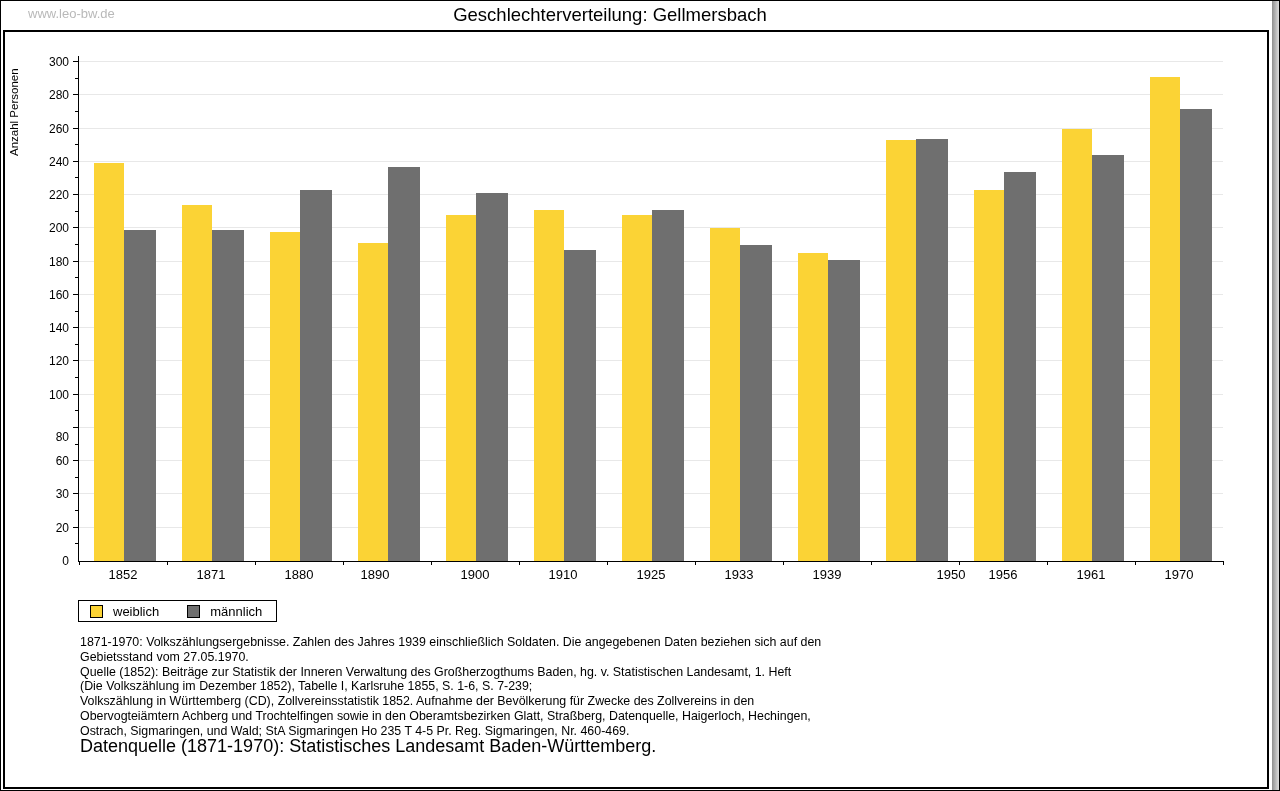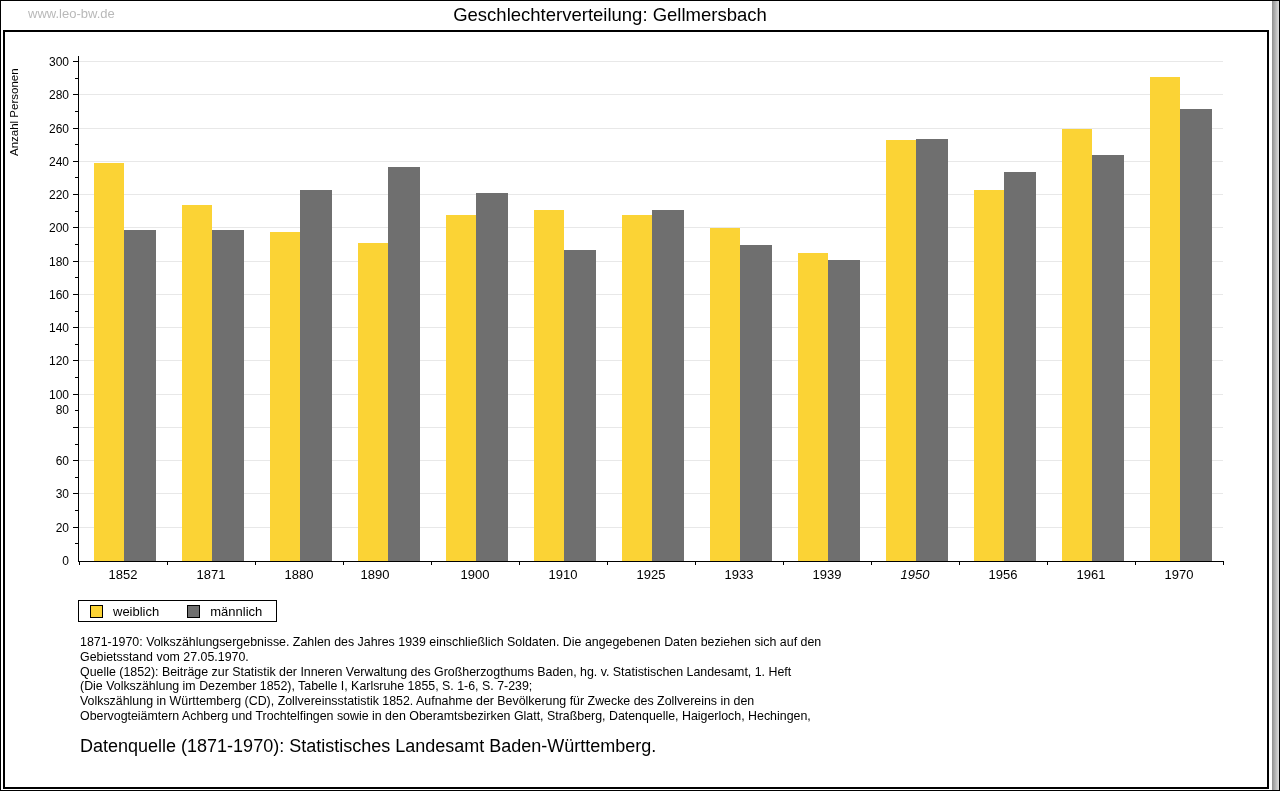--- a/index.html
+++ b/index.html
@@ -85,21 +85,21 @@
     <div class="ytick" style="bottom: 415.833px; left: -4px; width: 4px;"></div>
     <div class="ytick" style="bottom: 432.467px; left: -6px; width: 6px;"></div>
     <div class="ytick" style="bottom: 449.1px; left: -4px; width: 4px;"></div>
     <div class="ytick" style="bottom: 465.733px; left: -6px; width: 6px;"></div>
     <div class="ytick" style="bottom: 482.367px; left: -4px; width: 4px;"></div>
     <div class="ytick" style="bottom: 499px; left: -6px; width: 6px;"></div>
     <div class="ytick-label" style="bottom: -7px;">0</div>
     <div class="ytick-label" style="bottom: 26.2667px;">20</div>
     <div class="ytick-label" style="bottom: 59.5333px;">30</div>
     <div class="ytick-label" style="bottom: 92.8px;">60</div>
-    <div class="ytick-label" style="bottom: 144px;">80</div>
+    <div class="ytick-label" style="bottom: 117px;">80</div>
     <div class="ytick-label" style="bottom: 159.333px;">100</div>
     <div class="ytick-label" style="bottom: 192.6px;">120</div>
     <div class="ytick-label" style="bottom: 225.867px;">140</div>
     <div class="ytick-label" style="bottom: 259.133px;">160</div>
     <div class="ytick-label" style="bottom: 292.4px;">180</div>
     <div class="ytick-label" style="bottom: 325.667px;">200</div>
     <div class="ytick-label" style="bottom: 358.933px;">220</div>
     <div class="ytick-label" style="bottom: 392.2px;">240</div>
     <div class="ytick-label" style="bottom: 425.467px;">260</div>
     <div class="ytick-label" style="bottom: 458.733px;">280</div>
@@ -140,21 +140,21 @@
     <div class="bar" style="left: 573px; width: 32px; height: 350.963px; background: rgb(111, 111, 111);"></div>
     <div class="xlabel" style="left: 528px; width: 88px;">1925</div>
     <div class="bar" style="left: 631px; width: 30px; height: 332.667px; background: rgb(251, 211, 53);"></div>
     <div class="bar" style="left: 661px; width: 32px; height: 316.033px; background: rgb(111, 111, 111);"></div>
     <div class="xlabel" style="left: 616px; width: 88px;">1933</div>
     <div class="bar" style="left: 719px; width: 30px; height: 307.717px; background: rgb(251, 211, 53);"></div>
     <div class="bar" style="left: 749px; width: 32px; height: 301.063px; background: rgb(111, 111, 111);"></div>
     <div class="xlabel" style="left: 704px; width: 88px;">1939</div>
     <div class="bar" style="left: 807px; width: 30px; height: 420.823px; background: rgb(251, 211, 53);"></div>
     <div class="bar" style="left: 837px; width: 32px; height: 422.487px; background: rgb(111, 111, 111);"></div>
-    <div class="xlabel" style="left: 792px; width: 88px; font-style: italic;">1950</div>
+    <div class="xlabel" style="left: 828px; width: 88px;">1950</div>
     <div class="bar" style="left: 895px; width: 30px; height: 370.923px; background: rgb(251, 211, 53);"></div>
     <div class="bar" style="left: 925px; width: 32px; height: 389.22px; background: rgb(111, 111, 111);"></div>
     <div class="xlabel" style="left: 880px; width: 88px;">1956</div>
     <div class="bar" style="left: 983px; width: 30px; height: 432.467px; background: rgb(251, 211, 53);"></div>
     <div class="bar" style="left: 1013px; width: 32px; height: 405.853px; background: rgb(111, 111, 111);"></div>
     <div class="xlabel" style="left: 968px; width: 88px;">1961</div>
     <div class="bar" style="left: 1071px; width: 30px; height: 484.03px; background: rgb(251, 211, 53);"></div>
     <div class="bar" style="left: 1101px; width: 32px; height: 452.427px; background: rgb(111, 111, 111);"></div>
     <div class="xlabel" style="left: 1056px; width: 88px;">1970</div>
   </div>
@@ -170,17 +170,18 @@
   </div>
 </div>
 
 <div class="footnotes">
   <div>1871-1970: Volkszählungsergebnisse. Zahlen des Jahres 1939 einschließlich Soldaten. Die angegebenen Daten beziehen sich auf den</div>
   <div>Gebietsstand vom 27.05.1970.</div>
   <div>Quelle (1852): Beiträge zur Statistik der Inneren Verwaltung des Großherzogthums Baden, hg. v. Statistischen Landesamt, 1. Heft</div>
   <div>(Die Volkszählung im Dezember 1852), Tabelle I, Karlsruhe 1855, S. 1-6, S. 7-239;</div>
   <div>Volkszählung in Württemberg (CD), Zollvereinsstatistik 1852. Aufnahme der Bevölkerung für Zwecke des Zollvereins in den</div>
   <div>Obervogteiämtern Achberg und Trochtelfingen sowie in den Oberamtsbezirken Glatt, Straßberg, Datenquelle, Haigerloch, Hechingen,</div>
+  <div>Ostrach, Sigmaringen, und Wald; StA Sigmaringen Ho 235 T 4-5 Pr. Reg. Sigmaringen, Nr. 460-469.</div>
 </div>
 <div class="datasource">Datenquelle (1871-1970): Statistisches Landesamt Baden-Württemberg.</div>
 
 <div class="right-strip"></div>
 <div class="page-border"></div>
 
 </body></html>

